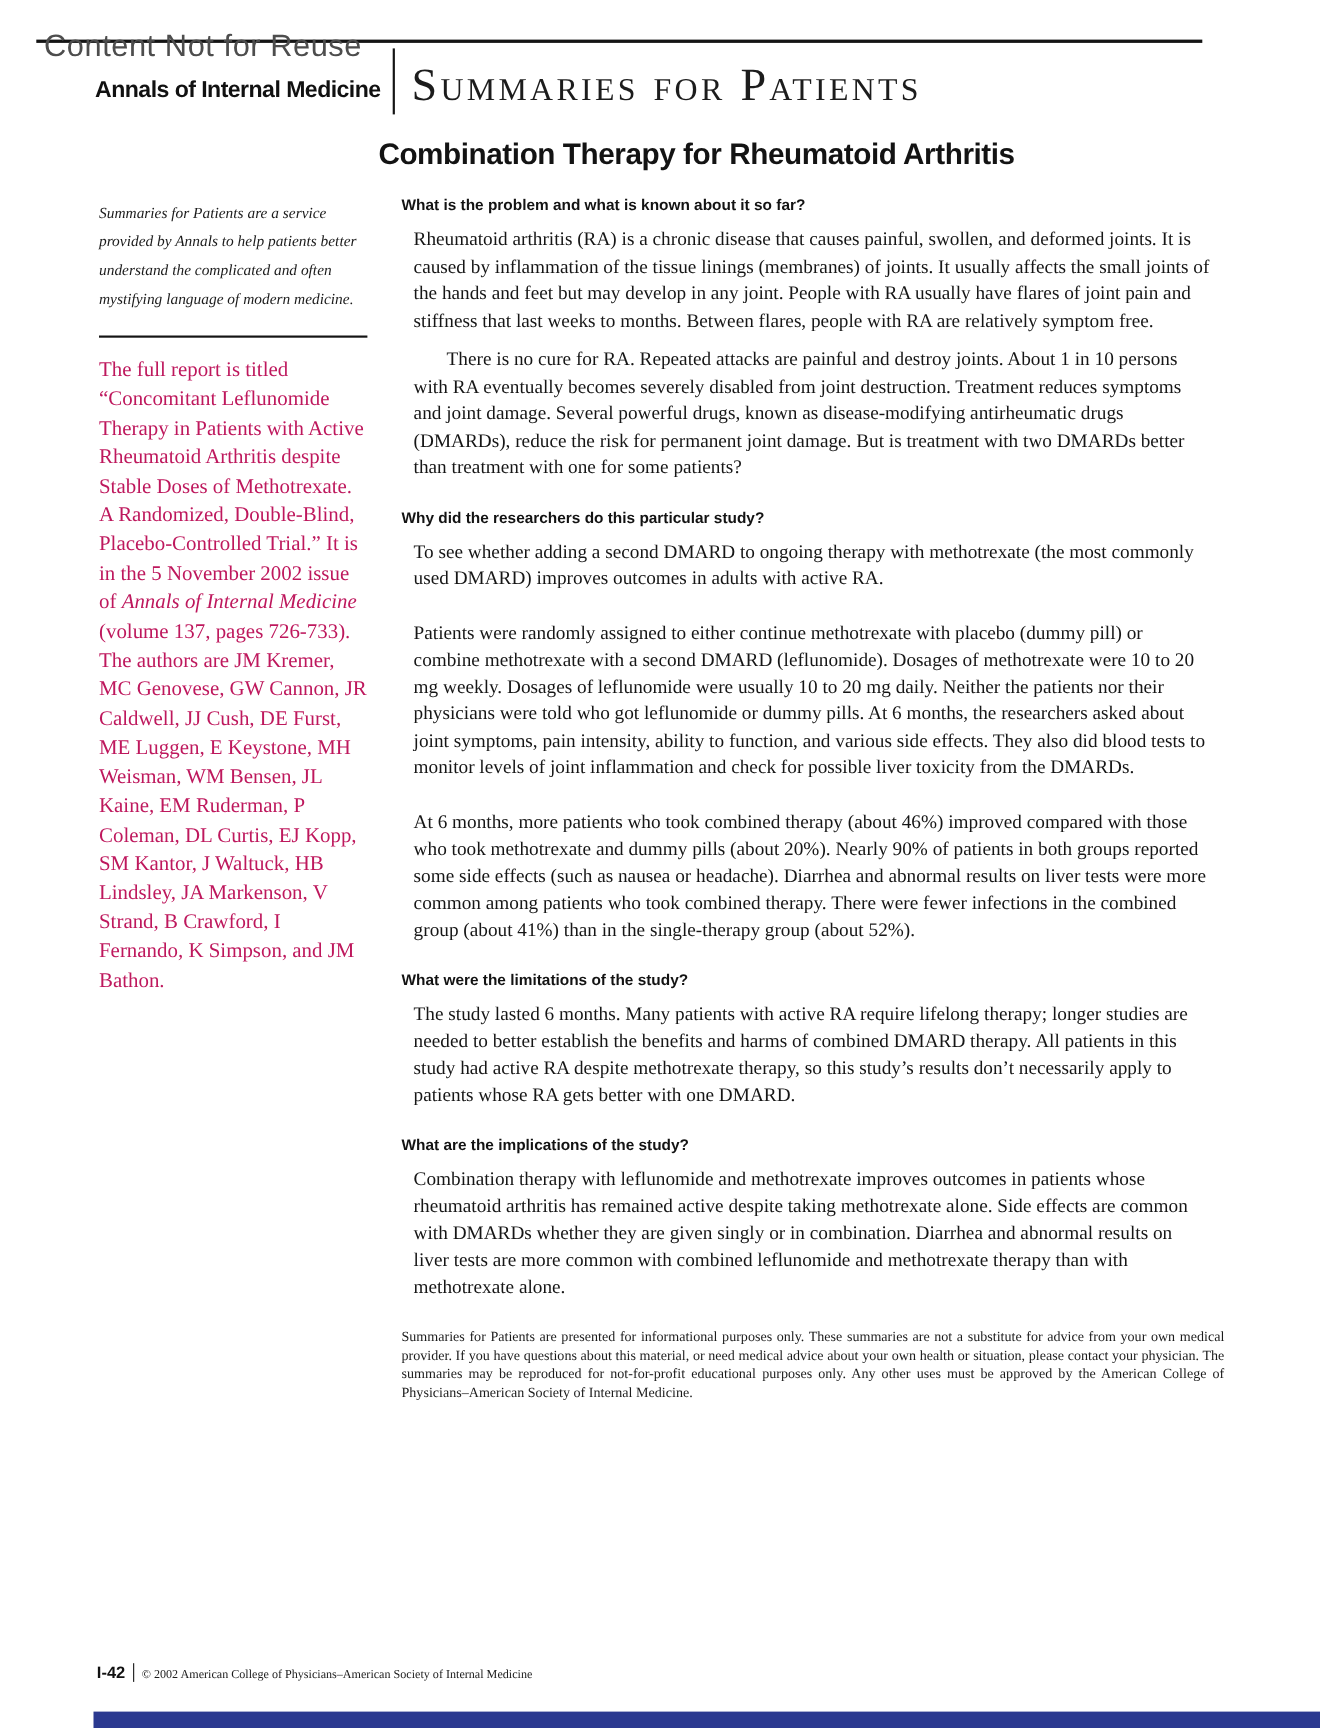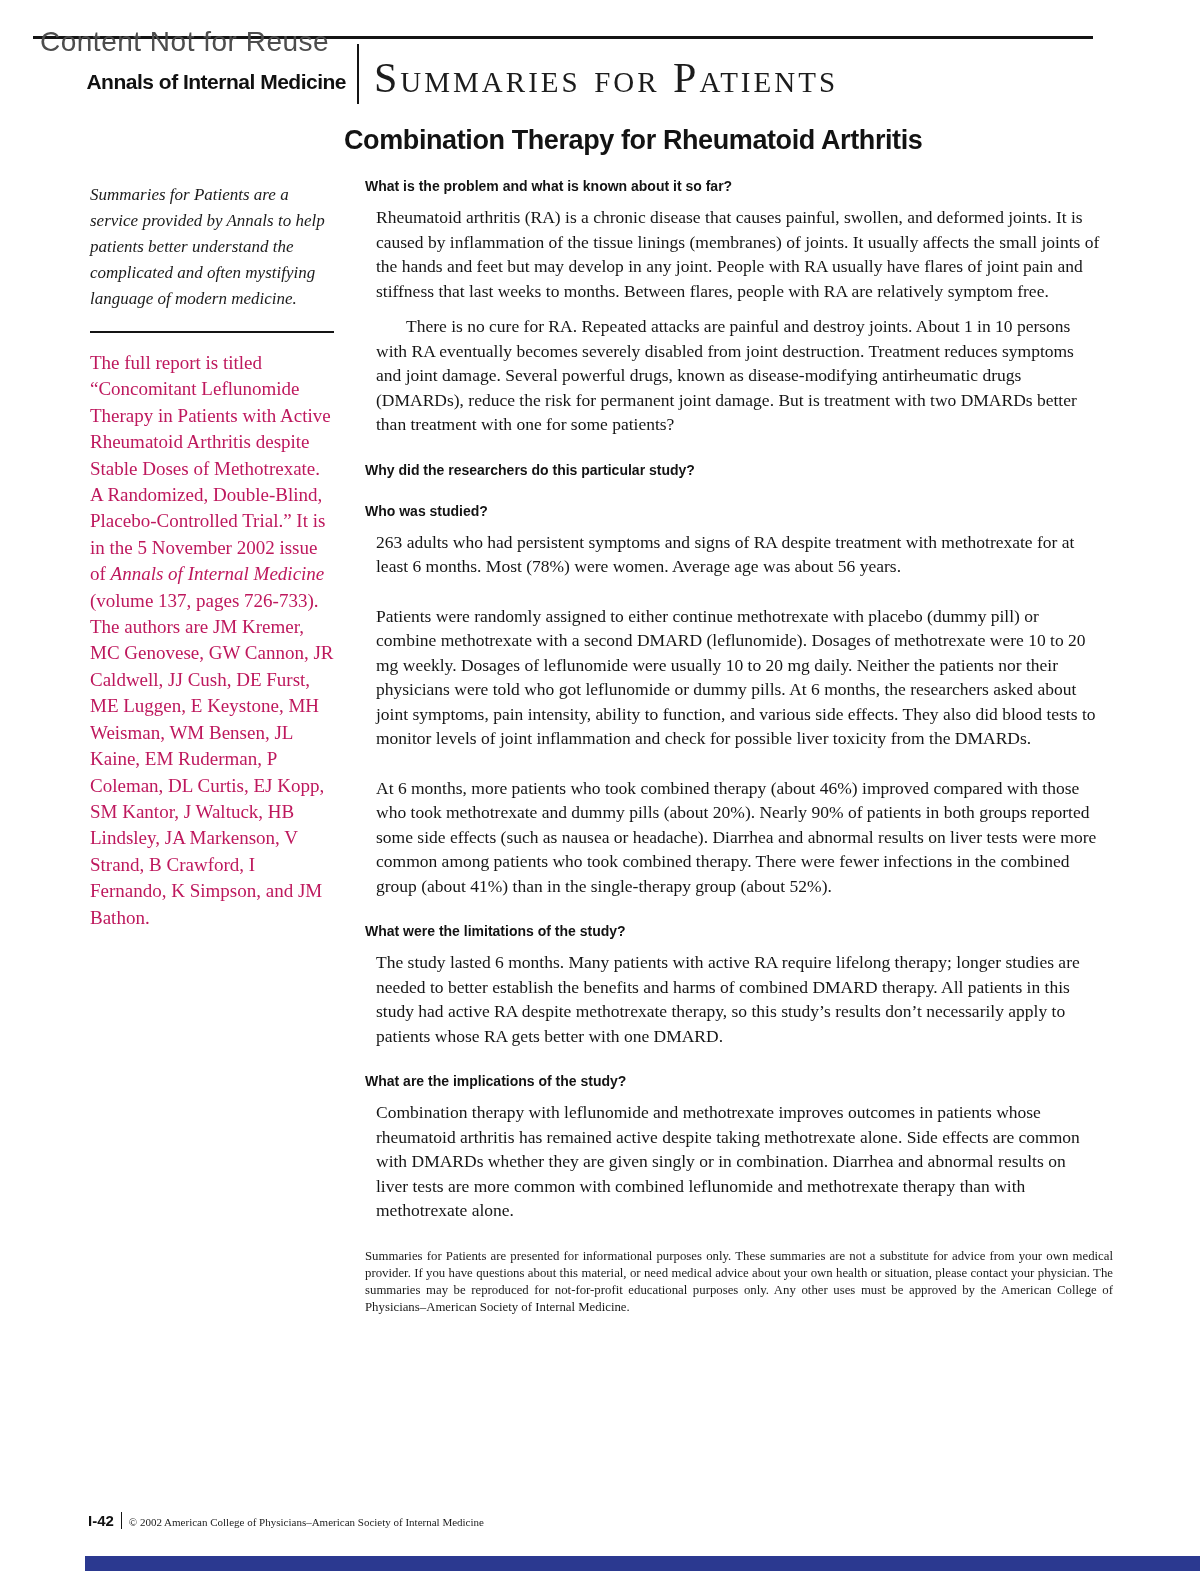--- a/index.html
+++ b/index.html
@@ -32,21 +32,21 @@
   }
   .title {
     position:absolute; left:344px; top:125px;
     font-family:"Liberation Sans", sans-serif; font-weight:bold;
     font-size:27px; letter-spacing:-0.4px; color:#131313; white-space:nowrap;
   }
   .sidebar {
     position:absolute; left:90px; top:182px; width:244px;
   }
   .sidebar .about {
-    font-style:italic; font-size:17px; line-height:26px; color:#1b1b1b;
+    font-style:italic; font-size:14px; line-height:26px; color:#1b1b1b;
   }
   .sidebar .side-rule {
     border:none; border-top:2px solid #141414; margin:19px 0 17px 0; width:244px;
   }
   .sidebar .report {
     font-size:19px; line-height:26.4px; color:#be185d;
   }
   .main {
     position:absolute; left:365px; top:178px; width:748px;
   }
@@ -103,26 +103,23 @@
   <main class="main">
 
     <section class="sec">
       <h2>What is the problem and what is known about it so far?</h2>
       <p>Rheumatoid arthritis (RA) is a chronic disease that causes painful, swollen, and deformed joints. It is caused by inflammation of the tissue linings (membranes) of joints. It usually affects the small joints of the hands and feet but may develop in any joint. People with RA usually have flares of joint pain and stiffness that last weeks to months. Between flares, people with RA are relatively symptom free.</p>
       <p class="indent">There is no cure for RA. Repeated attacks are painful and destroy joints. About 1 in 10 persons with RA eventually becomes severely disabled from joint destruction. Treatment reduces symptoms and joint damage. Several powerful drugs, known as disease-modifying antirheumatic drugs (DMARDs), reduce the risk for permanent joint damage. But is treatment with two DMARDs better than treatment with one for some patients?</p>
     </section>
 
     <section class="sec">
       <h2>Why did the researchers do this particular study?</h2>
+      <p>To see whether adding a second DMARD to ongoing therapy with methotrexate (the most commonly used DMARD) improves outcomes in adults with active RA.</p>
     </section>
 
-    <section class="sec">
-      <h2>Who was studied?</h2>
-      <p>263 adults who had persistent symptoms and signs of RA despite treatment with methotrexate for at least 6 months. Most (78%) were women. Average age was about 56 years.</p>
-    </section>
 
     <section class="sec">
       <p>Patients were randomly assigned to either continue methotrexate with placebo (dummy pill) or combine methotrexate with a second DMARD (leflunomide). Dosages of methotrexate were 10 to 20 mg weekly. Dosages of leflunomide were usually 10 to 20 mg daily. Neither the patients nor their physicians were told who got leflunomide or dummy pills. At 6 months, the researchers asked about joint symptoms, pain intensity, ability to function, and various side effects. They also did blood tests to monitor levels of joint inflammation and check for possible liver toxicity from the DMARDs.</p>
     </section>
 
     <section class="sec">
       <p>At 6 months, more patients who took combined therapy (about 46%) improved compared with those who took methotrexate and dummy pills (about 20%). Nearly 90% of patients in both groups reported some side effects (such as nausea or headache). Diarrhea and abnormal results on liver tests were more common among patients who took combined therapy. There were fewer infections in the combined group (about 41%) than in the single-therapy group (about 52%).</p>
     </section>
 
     <section class="sec">

